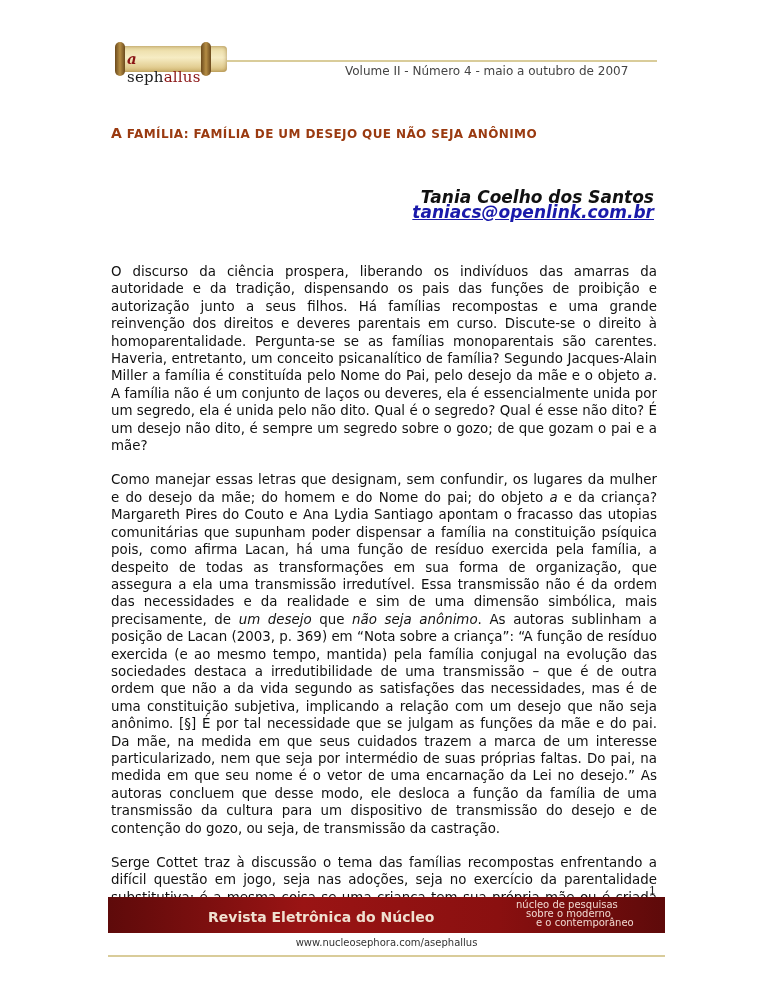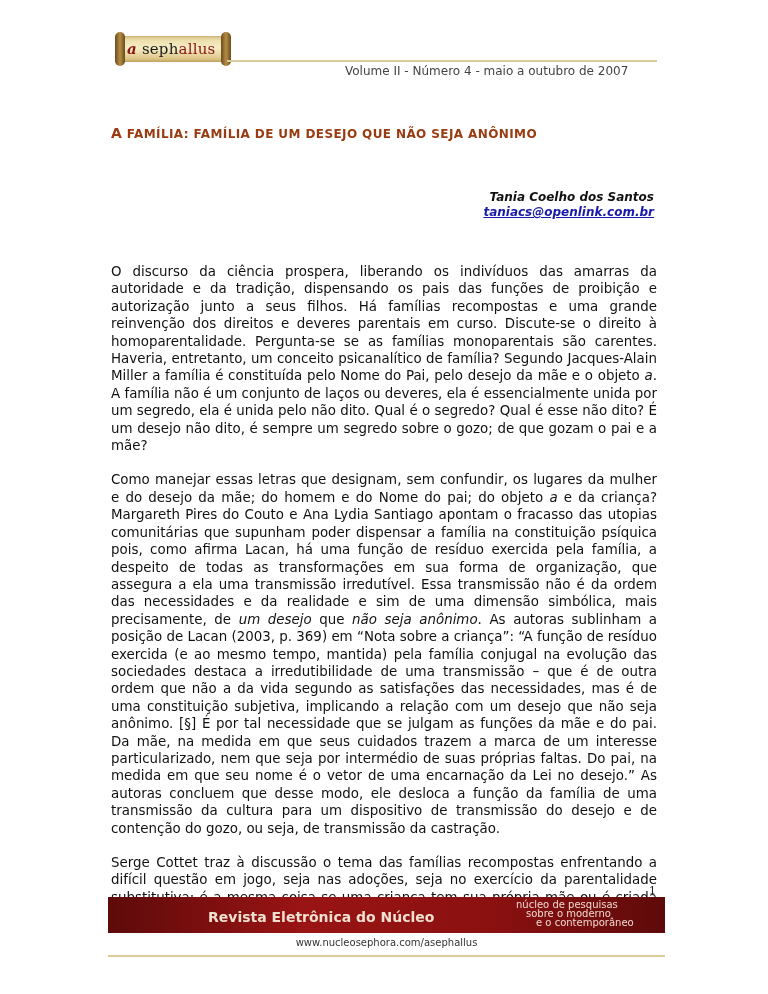--- a/index.html
+++ b/index.html
@@ -1,36 +1,36 @@
 <!DOCTYPE html>
 <html><head>
 <meta charset="utf-8">
 <style>
   html, body { margin: 0; padding: 0; background: #ffffff; }
   body { width: 768px; height: 994px; position: relative; overflow: hidden; font-family: "DejaVu Sans", "Liberation Sans", sans-serif; color: #111; }
 
   .header { position: absolute; left: 0; top: 0; width: 768px; height: 100px; }
-  .logo { position: absolute; left: 119px; top: 32px; width: 108px; height: 34px; }
+  .logo { position: absolute; left: 119px; top: 42px; width: 88px; height: 34px; }
   .logo-scroll { position: absolute; left: 0; top: 4px; width: 108px; height: 26px; border-radius: 4px;
     background: linear-gradient(180deg, #e9d9a0 0%, #f6ecc4 45%, #d8be79 100%);
     box-shadow: inset 0 0 4px rgba(120,80,20,0.6); }
   .logo-end { position: absolute; top: 0; width: 10px; height: 34px; border-radius: 5px;
     background: linear-gradient(90deg, #6b4a1d, #b58d44, #6b4a1d); }
   .logo-end.left { left: -4px; }
   .logo-end.right { right: -4px; }
   .logo-text { position: absolute; left: 8px; top: 8px; font-family: "DejaVu Serif", serif; font-size: 15px; line-height: 18px; letter-spacing: 0.2px; color: #1c1c1c; }
   .logo-text .a { color: #8a1414; font-style: italic; font-weight: bold; }
   .logo-text .allus { color: #8a1414; }
   .header-rule { position: absolute; left: 227px; top: 60px; width: 430px; height: 2px; background: #d9cc9a; }
   .issue-line { position: absolute; left: 313px; top: 64px; font-size: 12px; color: #444; font-family: "DejaVu Sans", sans-serif; margin-left: 32px; }
 
   .title { position: absolute; left: 111px; top: 125px; font-size: 12px; font-weight: bold; color: #9a3a10; letter-spacing: 0.4px; white-space: nowrap; }
   .title .big { font-size: 14px; }
 
-  .author { position: absolute; right: 114px; top: 190px; text-align: right; font-size: 12px; font-weight: bold; font-style: italic; line-height: 15px; }
+  .author { position: absolute; right: 114px; top: 190px; text-align: right; font-size: 17px; font-weight: bold; font-style: italic; line-height: 15px; }
   .author a { color: #1a1aaa; text-decoration: underline; margin-left: 8px; }
 
   .body-text { position: absolute; left: 111px; top: 263px; width: 546px; font-size: 13.4px; line-height: 17.4px; text-align: justify; }
   .body-text p { margin: 0 0 17px 0; }
 
   .page-number { position: absolute; left: 649px; top: 884px; font-family: "DejaVu Serif", serif; font-size: 11px; color: #222; }
   .banner { position: absolute; left: 108px; top: 897px; width: 557px; height: 36px;
     background: linear-gradient(90deg, #5e0a0a 0%, #9a1414 35%, #8a1010 70%, #5e0a0a 100%); }
   .banner-text { position: absolute; left: 100px; top: 12px; font-size: 14px; font-weight: bold; color: #f0e0d0; white-space: nowrap; }
   .banner-brand { position: absolute; left: 280px; top: 4px; font-family: "DejaVu Serif", serif; font-size: 22px; color: #d9b85a; letter-spacing: 1px; }

